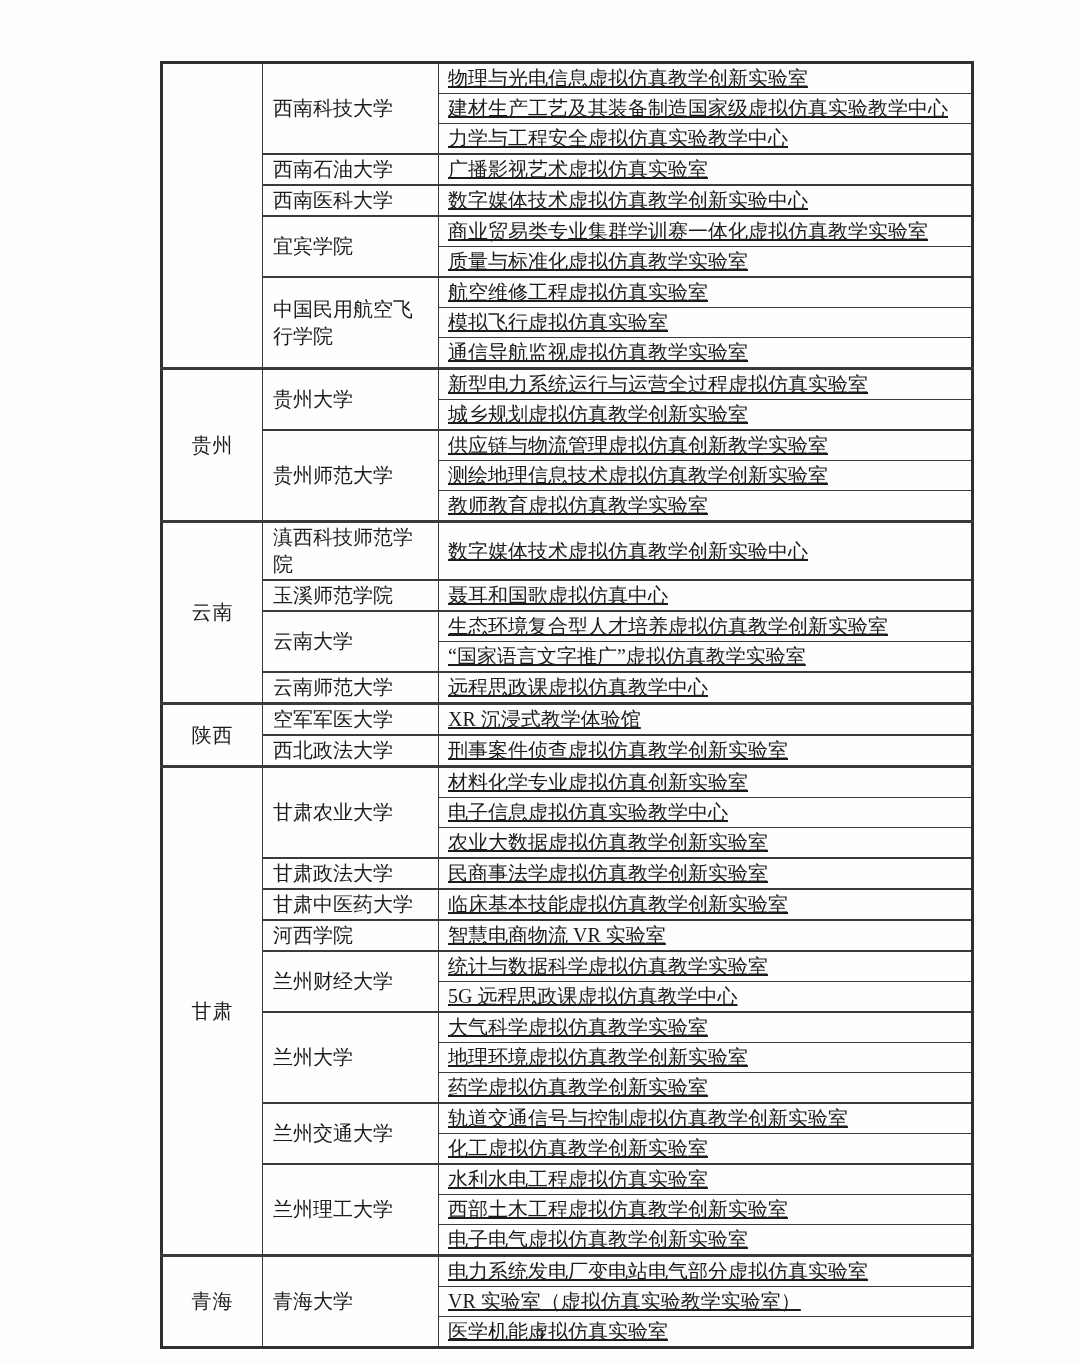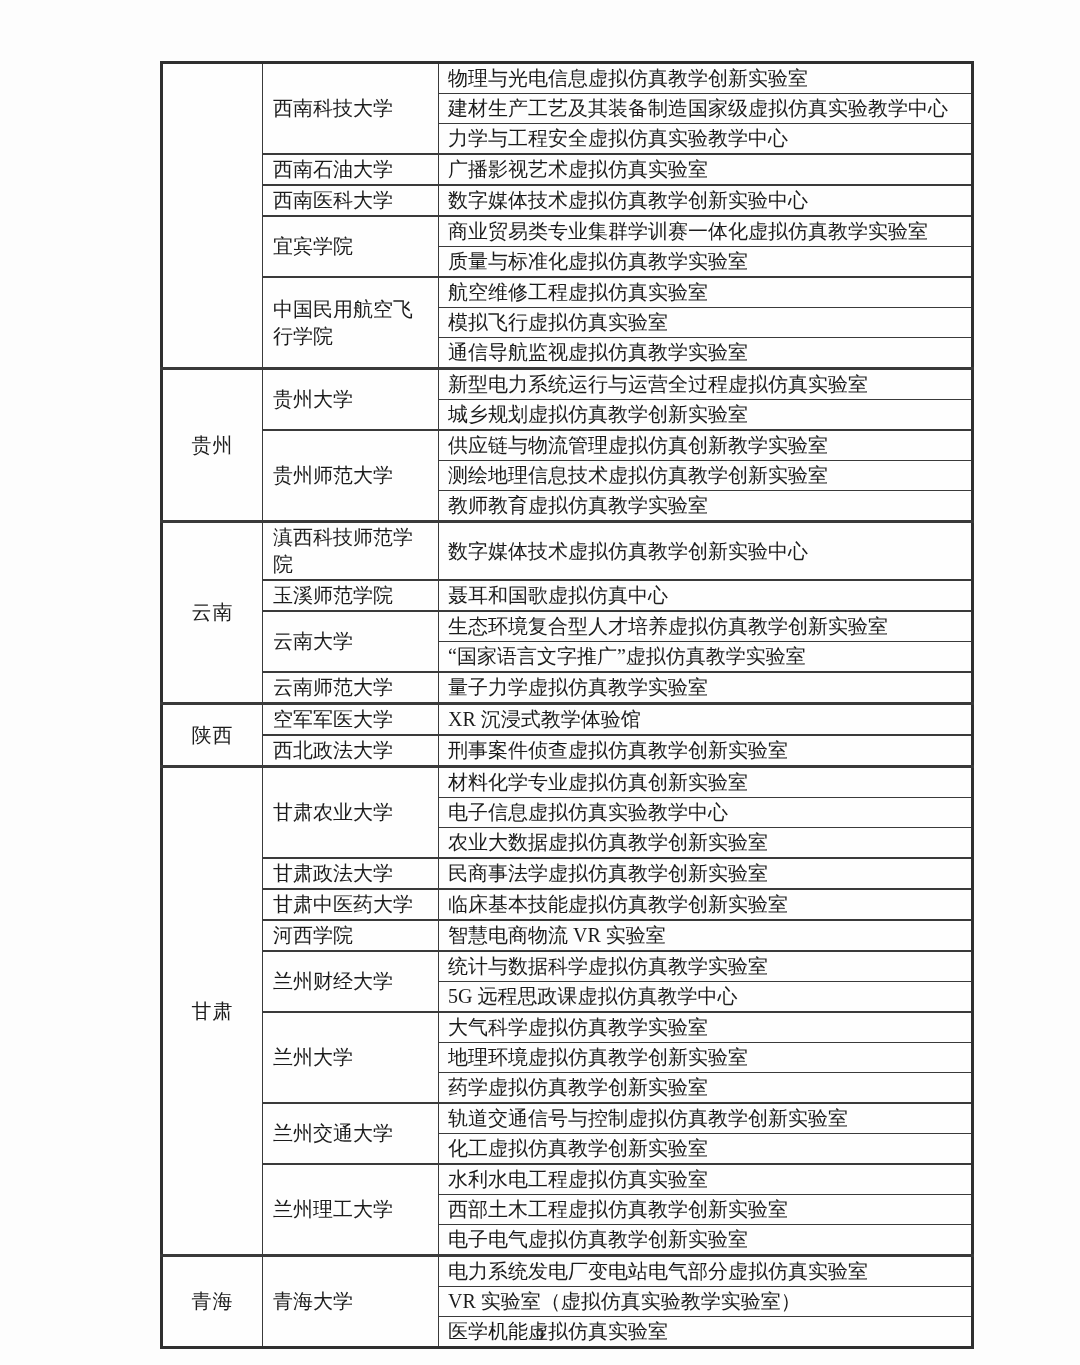--- a/index.html
+++ b/index.html
@@ -25,21 +25,21 @@
   col.c1 { width:101px; }
   col.c2 { width:176px; }
   td {
     border:1.5px solid #3a3a3a;
     color:#1c1c1c;
     font-size:20px;
     line-height:27px;
     vertical-align:middle;
     overflow:hidden;
   }
-  td.lab  { text-align:left; padding:1px 6px 1px 9px; height:28px; }
+  td.lab  { text-align:left; padding:1px 6px 1px 9px; height:28px;text-decoration:underline; }
   td.prov { text-align:center; padding:1px 6px; letter-spacing:1px;margin-top:32px; }
   td.uni  { text-align:left; padding:1px 10px; }
   tr.u > td { border-top-width:2px; }
   tr.s > td { border-top-width:3px; }
   .pageno {
     position:absolute; left:0; right:0; top:1325px;
     text-align:center;
     font-size:17px; color:#242424;
   }
 </style>
@@ -122,21 +122,21 @@
     </tr>
     <tr class="u">
       <td class="uni" rowspan="2">云南大学</td>
       <td class="lab">生态环境复合型人才培养虚拟仿真教学创新实验室</td>
     </tr>
     <tr>
           <td class="lab">“国家语言文字推广”虚拟仿真教学实验室</td>
         </tr>
     <tr class="u">
       <td class="uni">云南师范大学</td>
-      <td class="lab">量子力学虚拟仿真教学实验室</td>
+      <td class="lab">远程思政课虚拟仿真教学中心</td>
     </tr>
 
     <tr class="s">
       <td class="prov" rowspan="2">陕西</td>
       <td class="uni">空军军医大学</td>
       <td class="lab">XR 沉浸式教学体验馆</td>
     </tr>
     <tr class="u">
       <td class="uni">西北政法大学</td>
       <td class="lab">刑事案件侦查虚拟仿真教学创新实验室</td>

